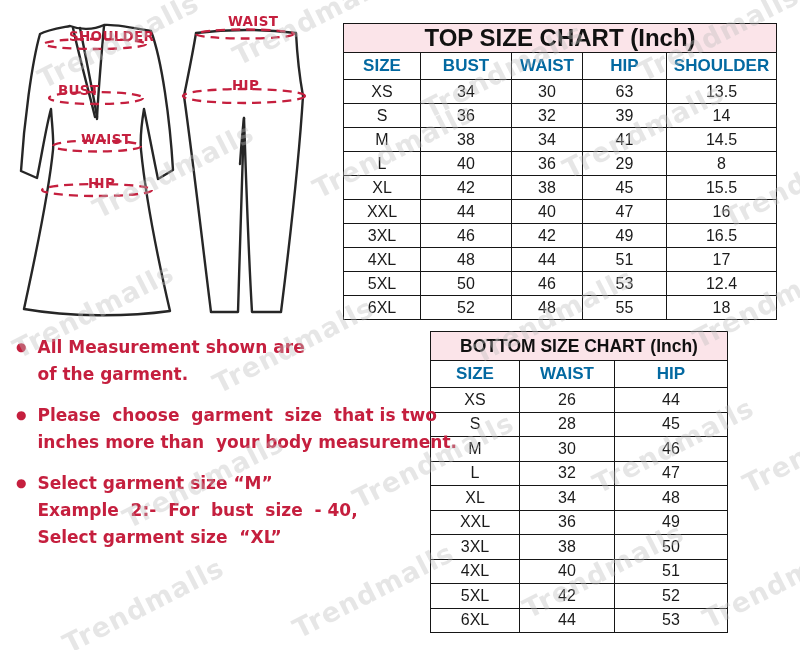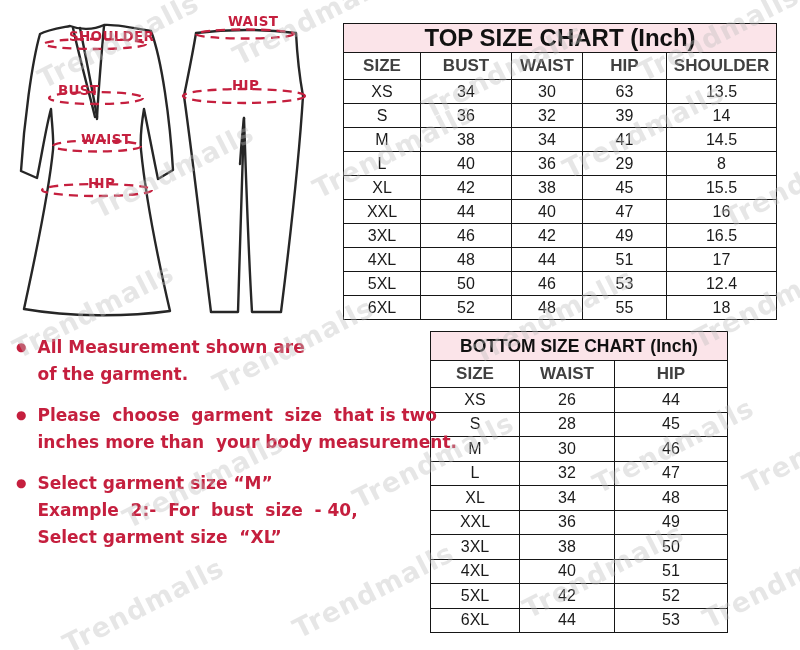--- a/index.html
+++ b/index.html
@@ -14,21 +14,21 @@
   
   .garments{position:absolute;left:0;top:0;z-index:2;}
   .mlabel{position:absolute;z-index:3;color:#c51f3e;font-weight:700;font-size:13.5px;
           font-family:"DejaVu Sans",sans-serif;letter-spacing:.3px;}
 
   
   table.chart{position:absolute;border-collapse:collapse;table-layout:fixed;background:#fff;z-index:4;
               font-family:"Liberation Sans",sans-serif;}
   table.chart th,table.chart td{border:1.6px solid #161616;text-align:center;padding:0;}
   table.chart .title{background:#fbe4e9;font-size:24px;font-weight:700;height:28px;color:#111;}
-  table.chart th.col{font-size:17px;font-weight:700;height:26px;color:#404040;}
+  table.chart th.col{font-size:17px;font-weight:700;height:26px;color:#0369a1;}
   table.chart td{font-size:16px;height:23px;color:#1b1b1b;}
   table.top-chart{left:343px;top:23px;width:433px;}
   table.bottom-chart{left:430px;top:331px;width:297px;}
   table.bottom-chart .title{font-size:17.5px;text-align:center;}
   table.bottom-chart td{height:23.5px;}
 
   
   .notes{position:absolute;left:16px;top:334px;width:420px;z-index:4;color:#c51f3e;
          font-family:"DejaVu Sans",sans-serif;font-weight:700;font-size:17px;}
   .note{display:flex;gap:11px;margin-bottom:14px;}

